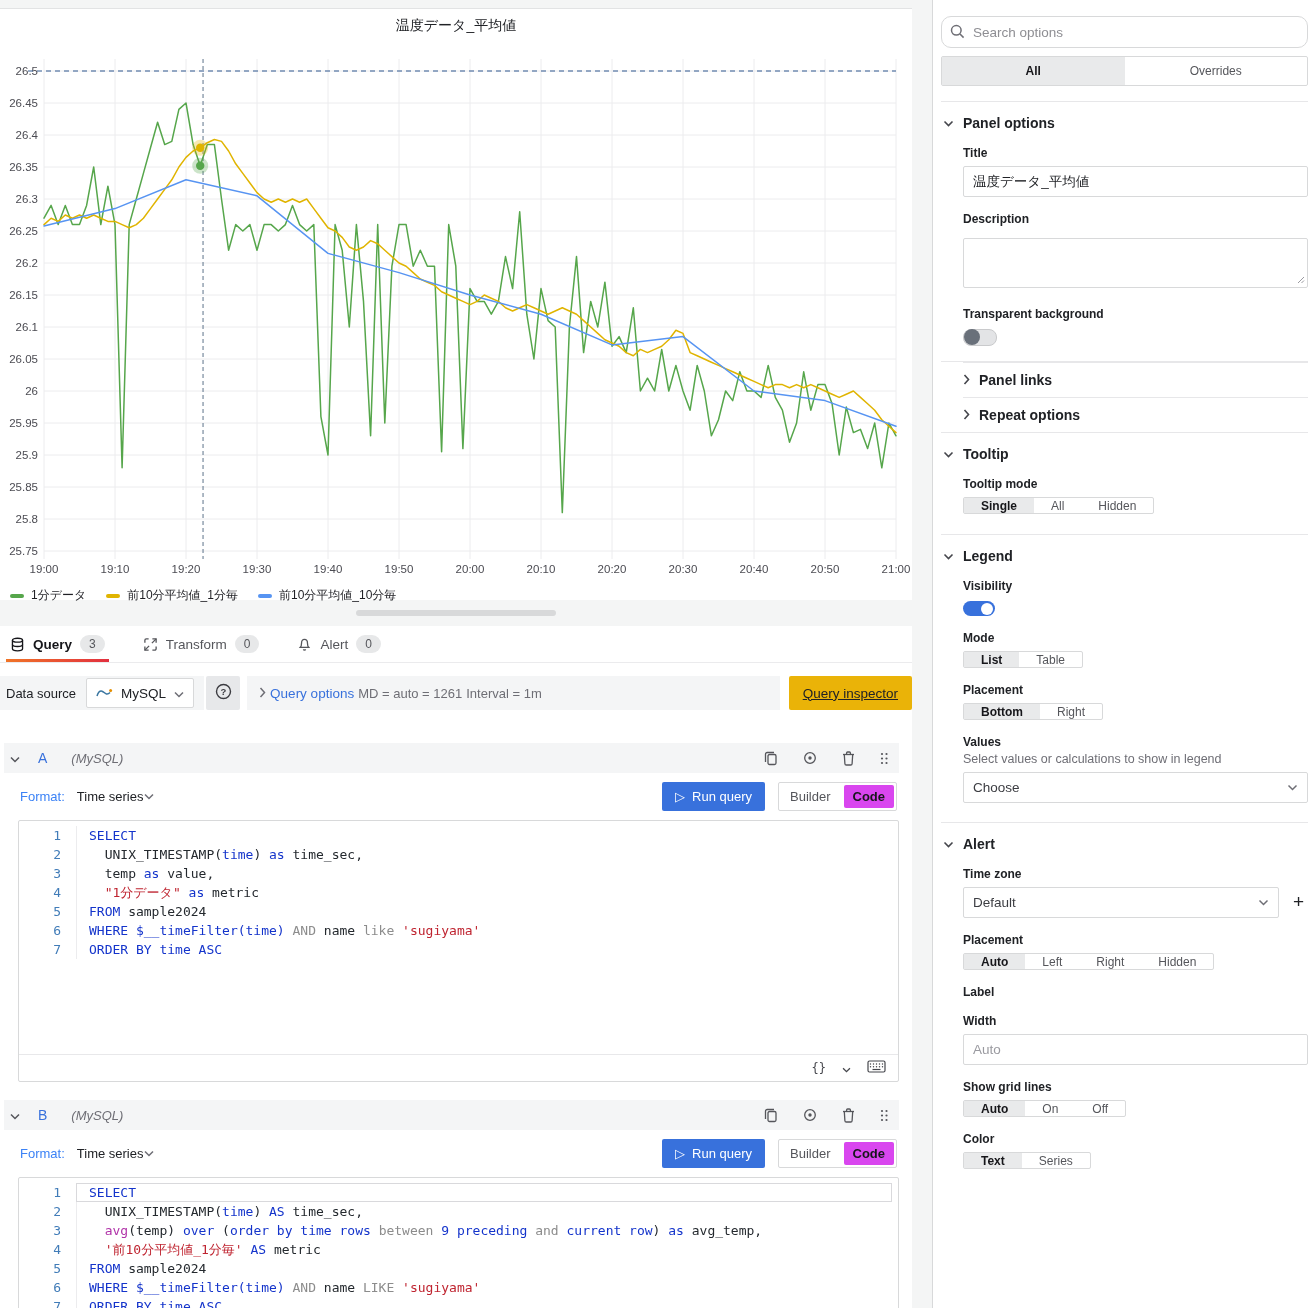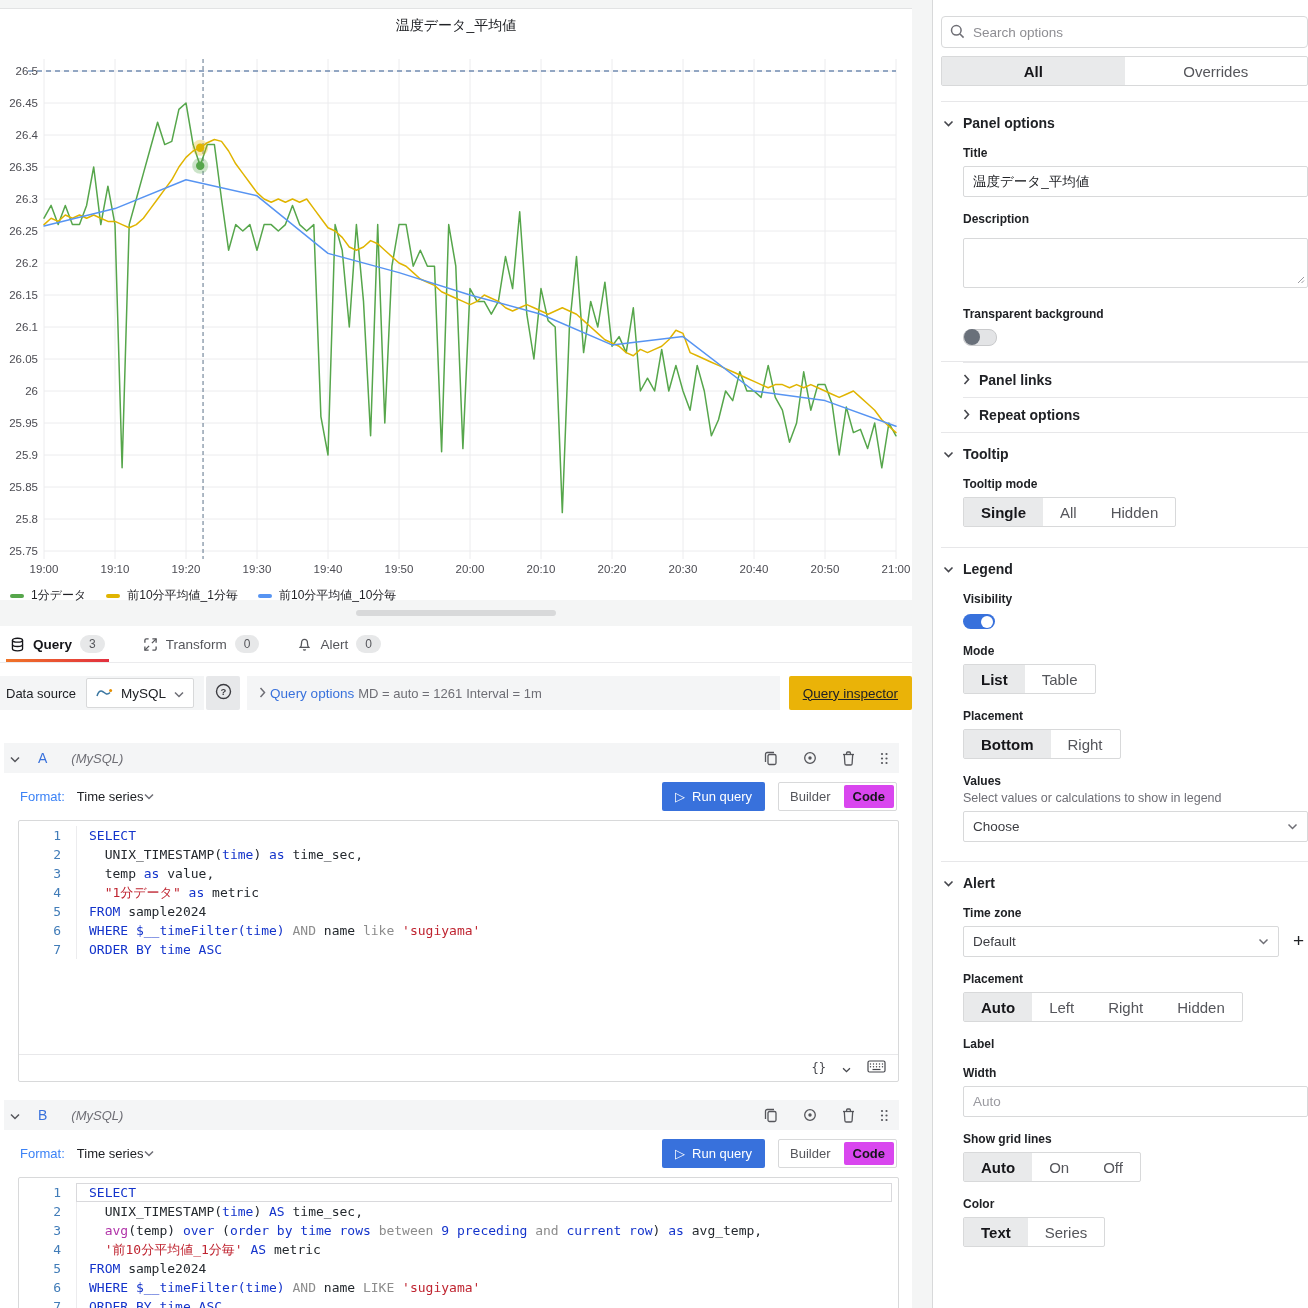--- a/index.html
+++ b/index.html
@@ -70,26 +70,26 @@
   .code-line.cur .code{outline:1px solid #d9d9dc;outline-offset:-1px;}
   .tk-kw{color:#1434cb;}  .tk-id{color:#24292e;}  .tk-gr{color:#8c8c8c;}
   .tk-str{color:#bf2430;} .tk-mg{color:#b032a8;}  .tk-num{color:#1434cb;}
   .editor-footer{height:26px;border-top:1px solid #e8e8ea;display:flex;align-items:center;
                  justify-content:flex-end;gap:16px;padding:0 12px;color:#45464c;}
   .braces{font-family:"DejaVu Sans Mono",monospace;font-size:12px;cursor:pointer;}
   
   .sidebar{position:absolute;left:932px;top:0;width:376px;height:1308px;background:#fff;
            border-left:1px solid #d8d9da;box-sizing:border-box;padding:16px 0 0 8px;overflow:hidden;}
   .search-wrap{position:relative;margin-right:0;}
-  .search-wrap input{width:100%;height:32px;border:1px solid #d8d9da;border-radius:4px;box-sizing:border-box;
+  .search-wrap input{width:100%;height:32px;border:1px solid #d8d9da;border-radius:10px;box-sizing:border-box;
       padding:0 8px 0 31px;font-size:13.5px;font-family:"Liberation Sans",sans-serif;color:#202226;outline:none;}
   .search-wrap input::placeholder{color:#8e8e93;}
   .search-icon{position:absolute;left:9px;top:8px;color:#6e6e75;}
-  .seg{display:inline-flex;border:1px solid #d8d9da;border-radius:2px;background:#fff;height:30px;box-sizing:border-box;}
-  .seg .seg-cell{display:flex;align-items:center;justify-content:center;padding:0 17px;font-size:15px;
+  .seg{display:inline-flex;border:1px solid #d8d9da;border-radius:2px;background:#fff;height:17px;box-sizing:border-box;}
+  .seg .seg-cell{display:flex;align-items:center;justify-content:center;padding:0 17px;font-size:12px;
                  color:#55565b;cursor:pointer;white-space:nowrap;}
   .seg .seg-cell.sel{background:#e9eaeb;color:#16161a;font-weight:700;}
   .seg.wide{display:flex;margin-top:8px;height:30px;}
   .seg.wide .seg-cell{flex:1;}
   .sb-div{border-top:1px solid #e7e7e9;margin-top:15px;}
   .sec-head{display:flex;align-items:center;gap:9px;margin:13px 0 0 2px;font-size:14px;font-weight:600;
             color:#202226;cursor:pointer;}
   .sec-head .chev{color:#45464c;display:flex;}
   .sub-row{display:flex;align-items:center;gap:9px;margin:0 0 0 22px;height:34px;font-size:14px;
            font-weight:600;color:#202226;cursor:pointer;border-top:1px solid #e7e7e9;}

